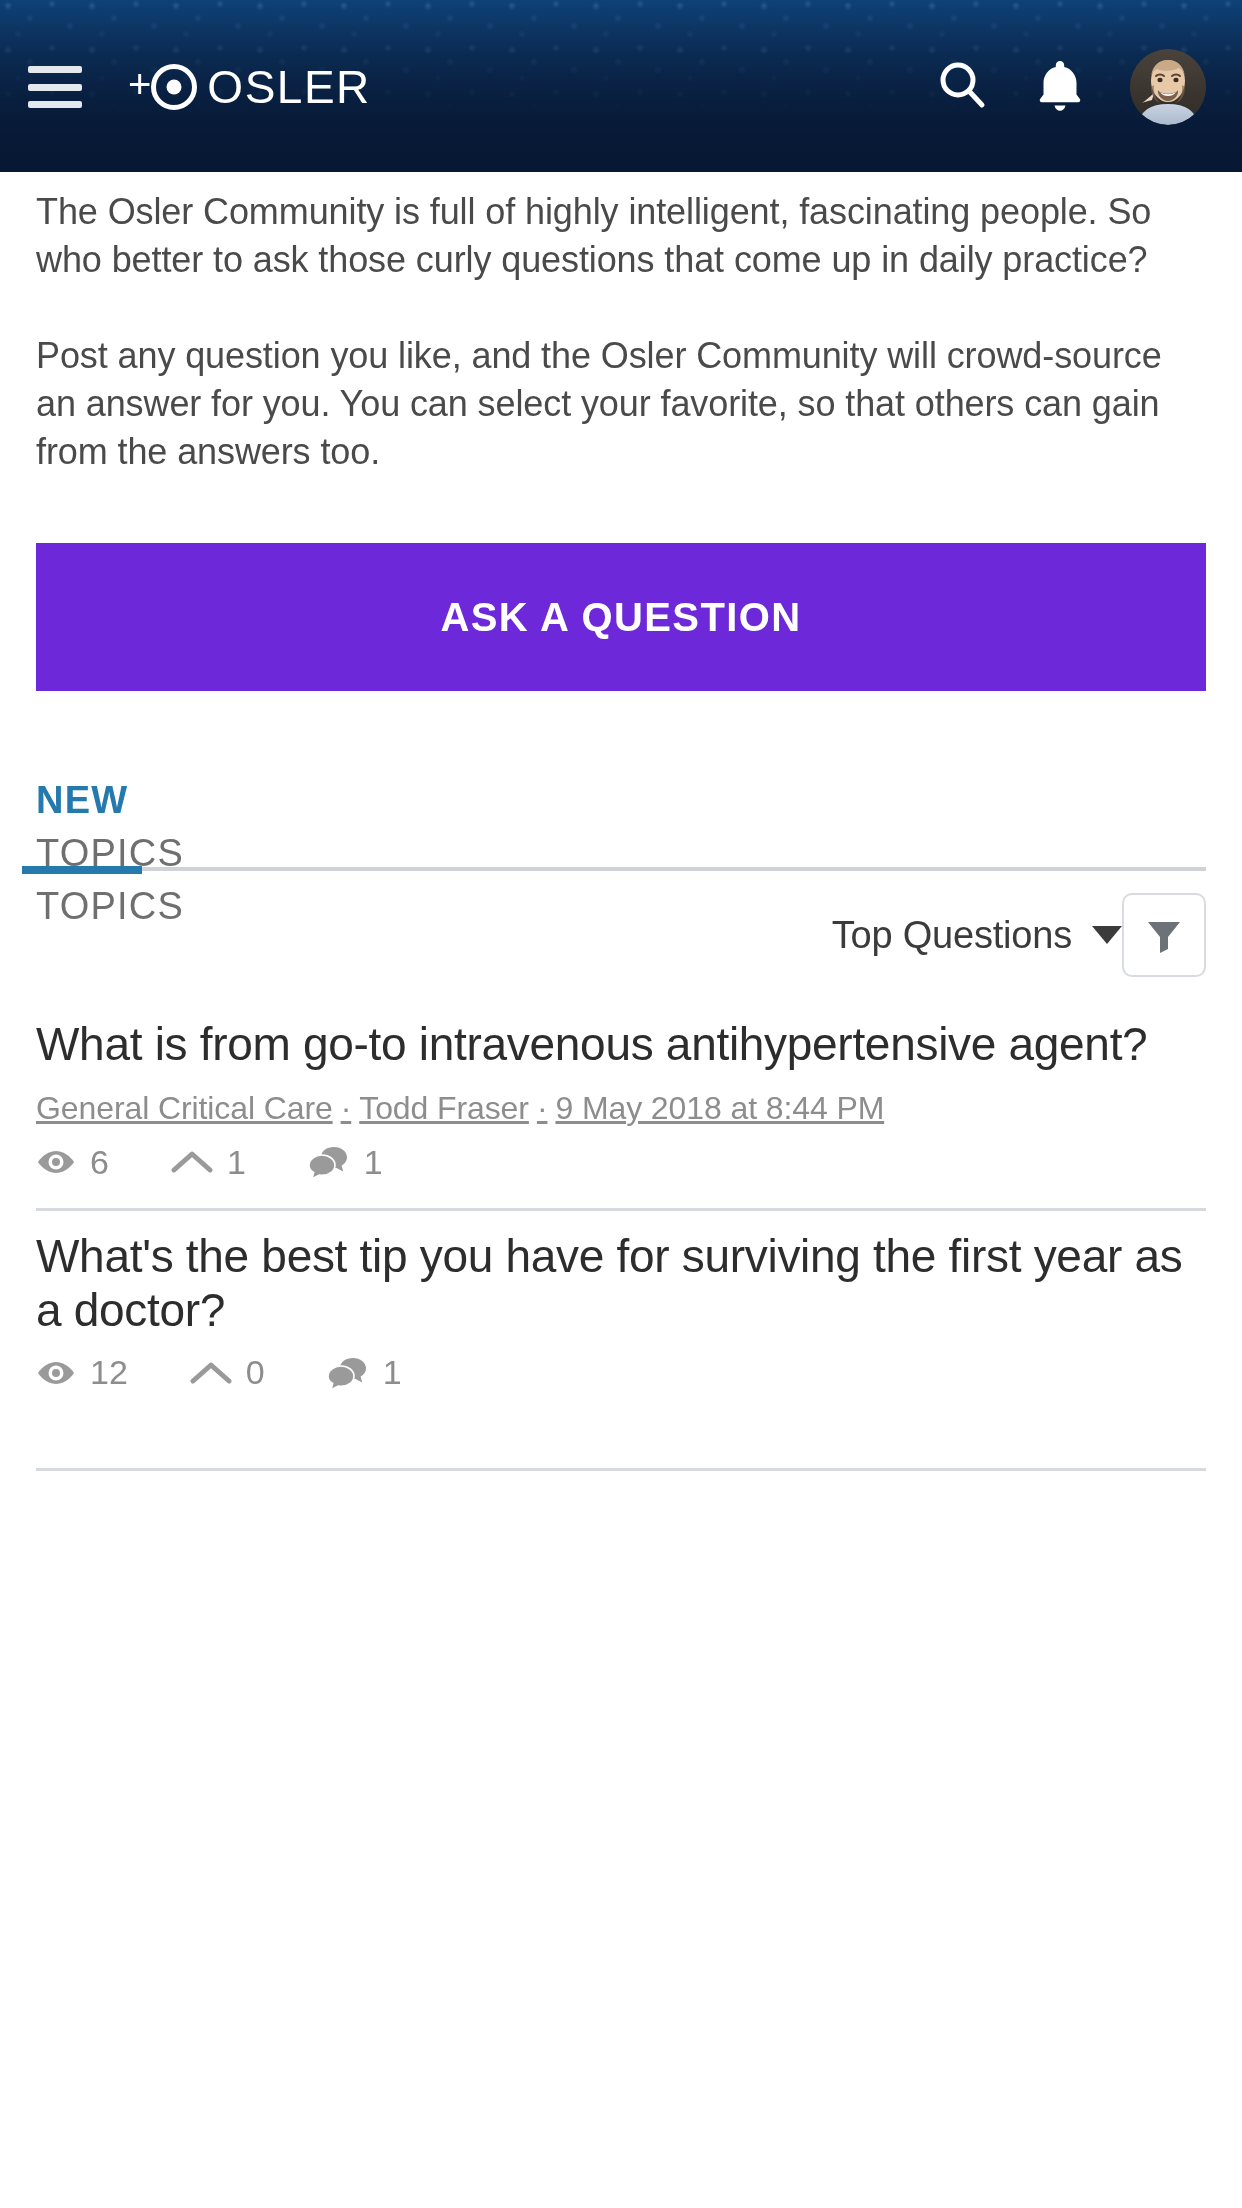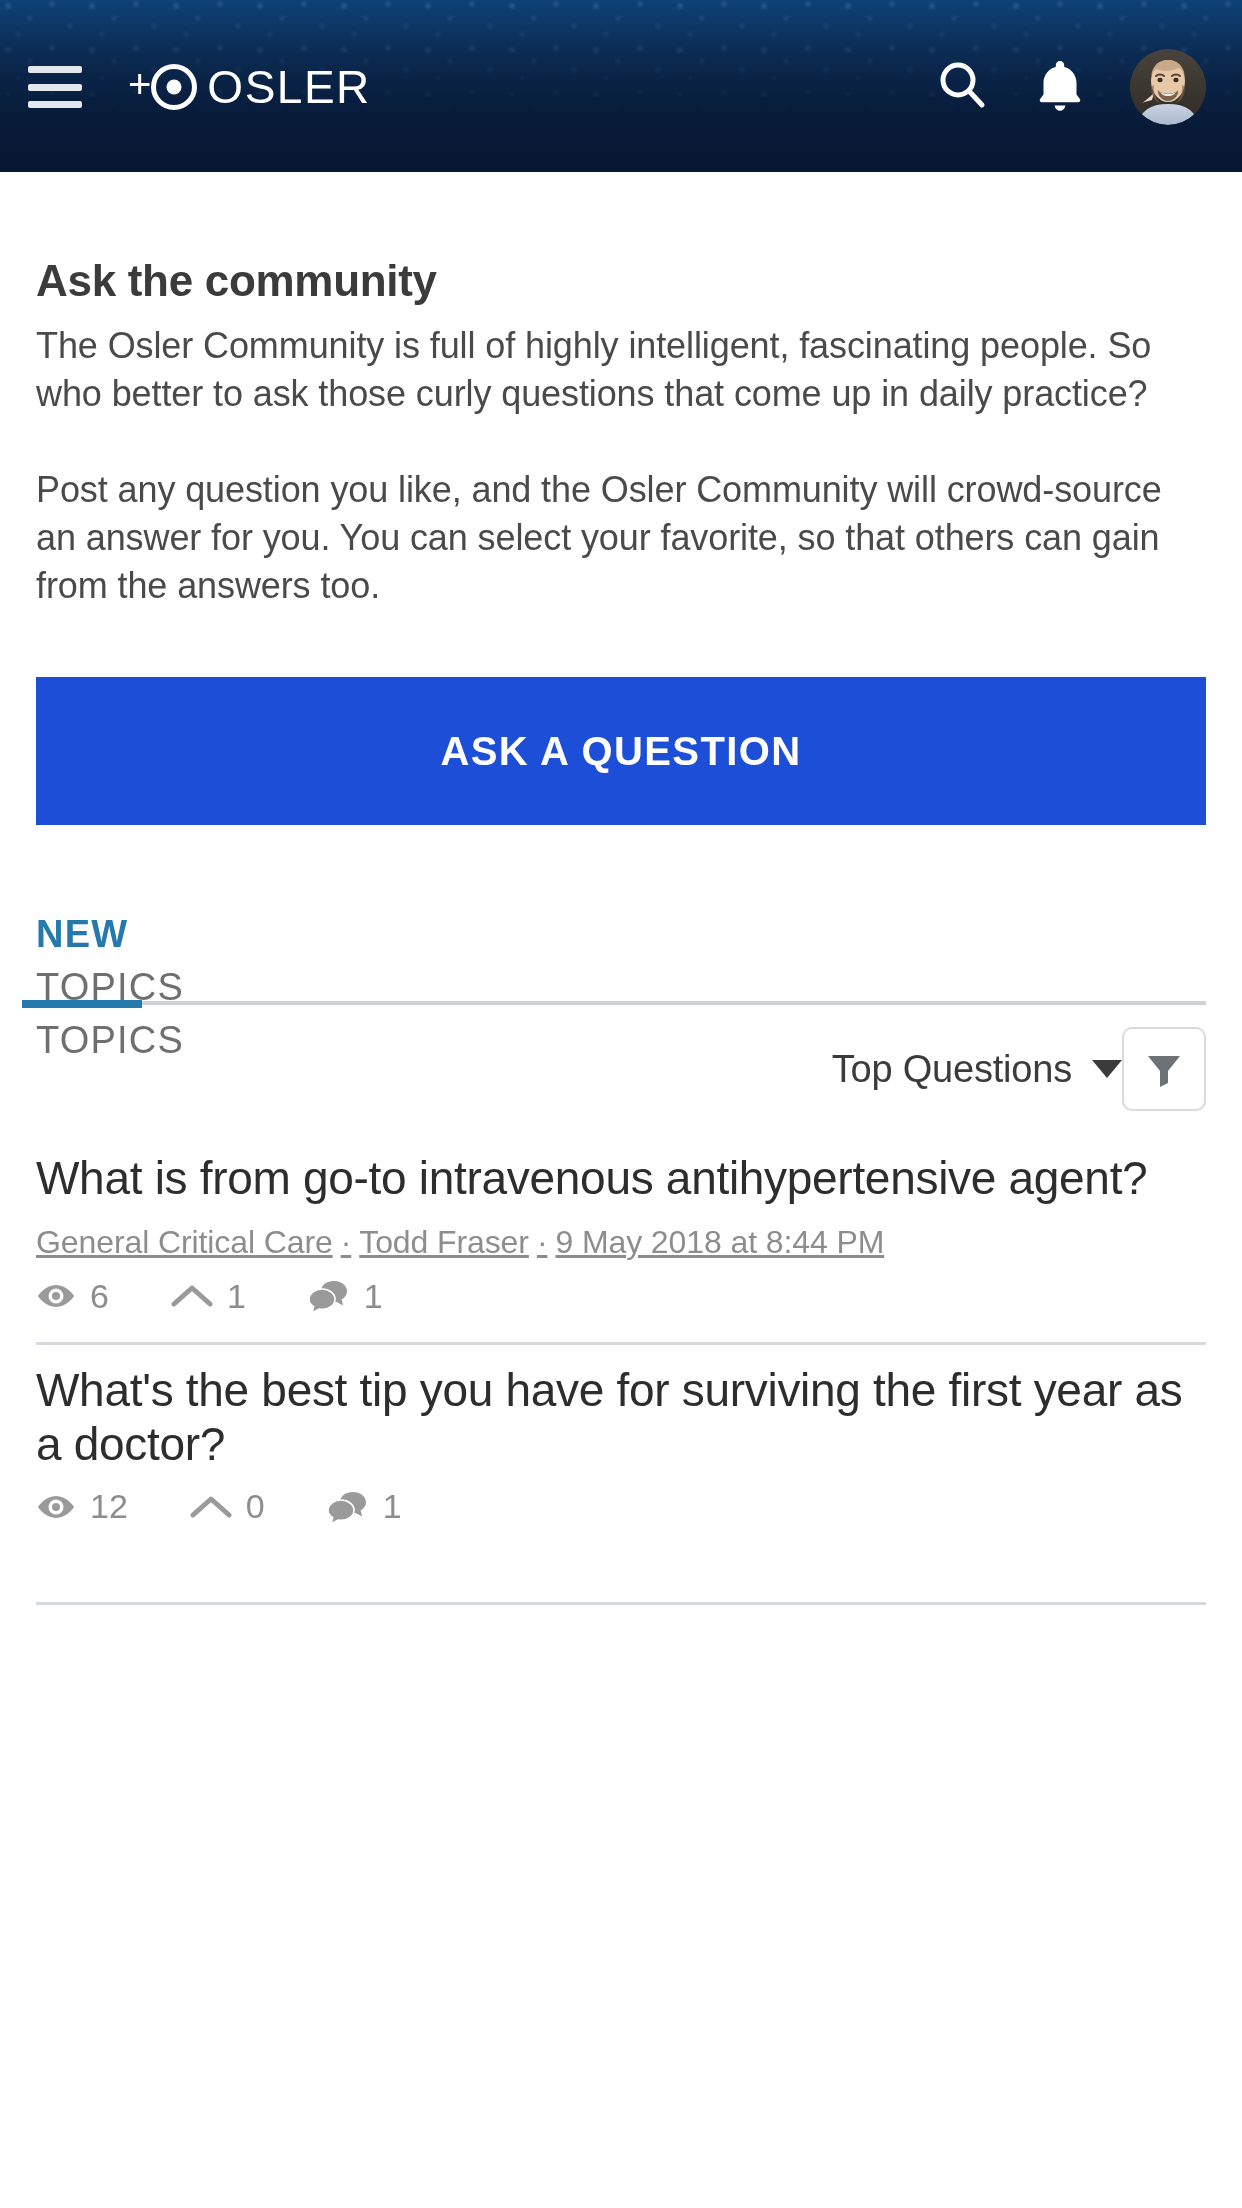--- a/index.html
+++ b/index.html
@@ -163,21 +163,21 @@
     margin-top: 16px;
     letter-spacing: -0.1px;
   }
   .intro.second { margin-top: 48px; }
 
   .ask-button {
     display: block;
     width: 1170px;
     height: 148px;
     margin: 68px auto 0 auto;
-    background: #1d4ed8;
+    background: #6d28d9;
     border: none;
     color: #ffffff;
     font-family: "Liberation Sans", sans-serif;
     font-size: 40px;
     font-weight: 700;
     letter-spacing: 1.4px;
     cursor: pointer;
   }
 
   
@@ -368,21 +368,20 @@
             </g>
           </svg>
         </span>
 
       </div>
     </div>
   </header>
 
   <main class="content">
 
-    <h1 class="page-title">Ask the community</h1>
 
     <p class="intro">The Osler Community is full of highly intelligent, fascinating people.  So who better to ask those curly questions that come up in daily practice?</p>
     <p class="intro second">Post any question you like, and the Osler Community will crowd-source an answer for you.  You can select your favorite, so that others can gain from the answers too.</p>
 
     <button class="ask-button">ASK A QUESTION</button>
 
     <nav class="tabs">
       <button class="tab active">NEW</button>
       <button class="tab">TOPICS</button>
       <button class="tab">TOPICS</button>

